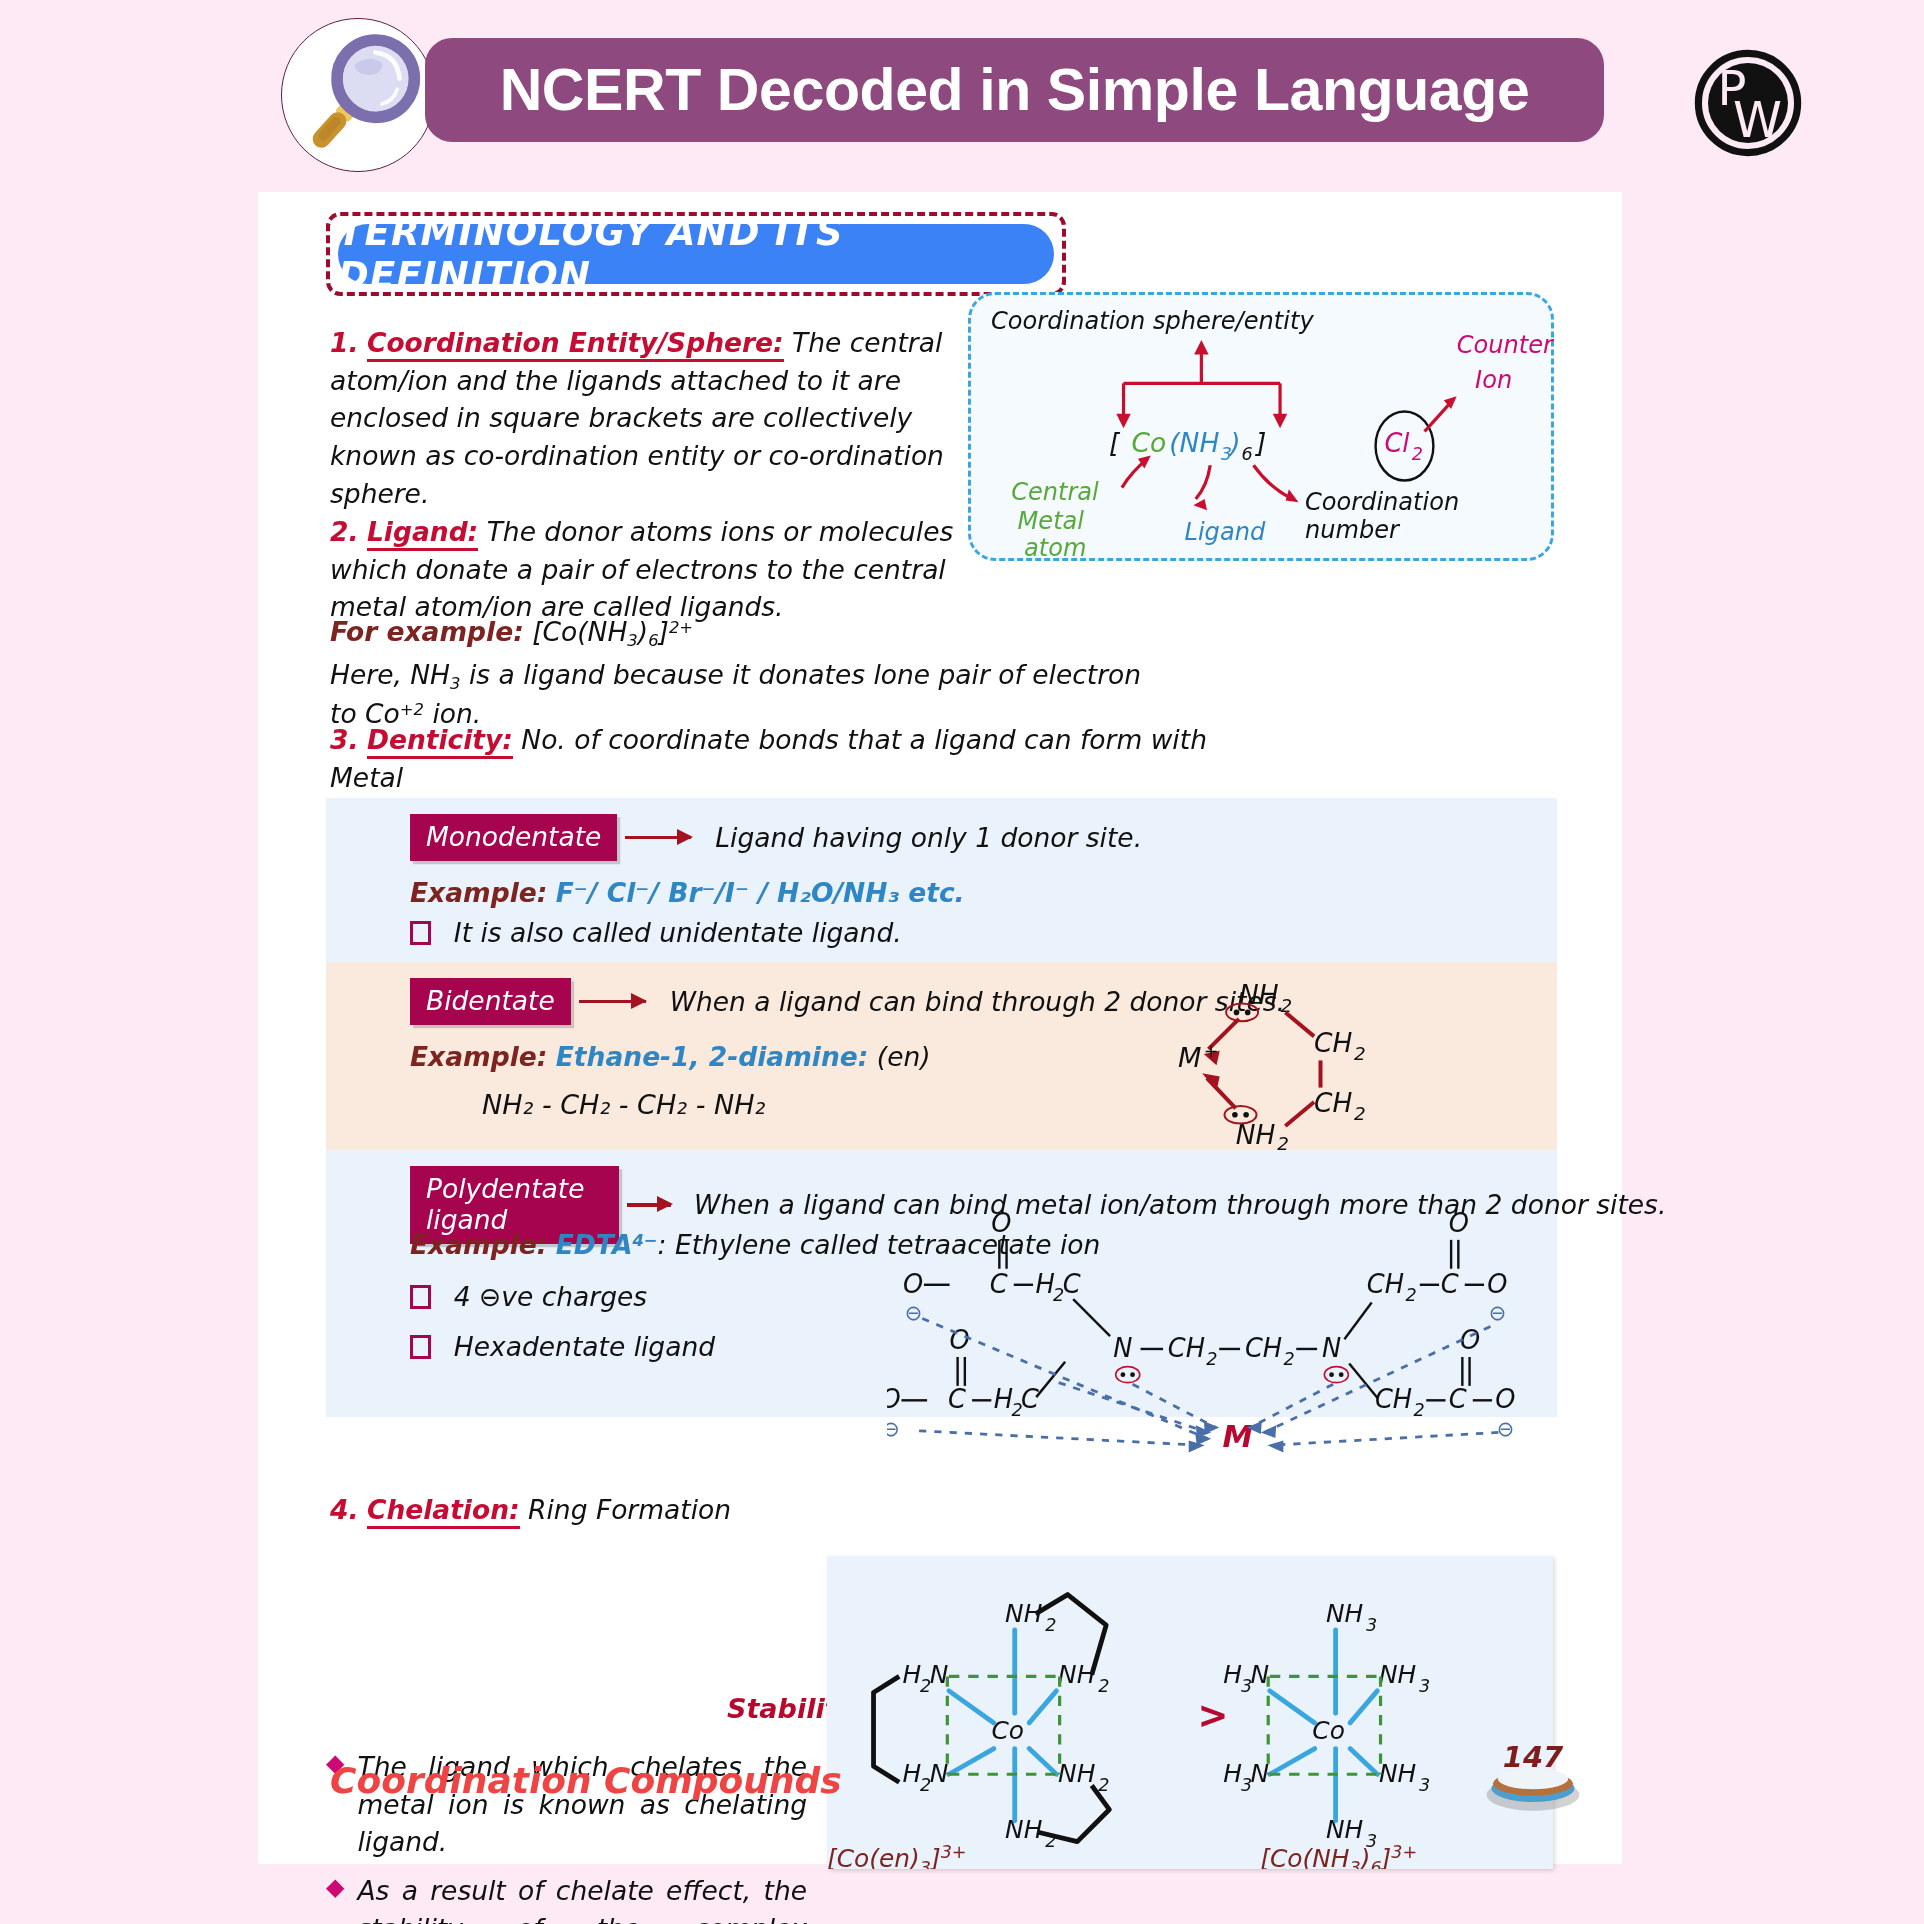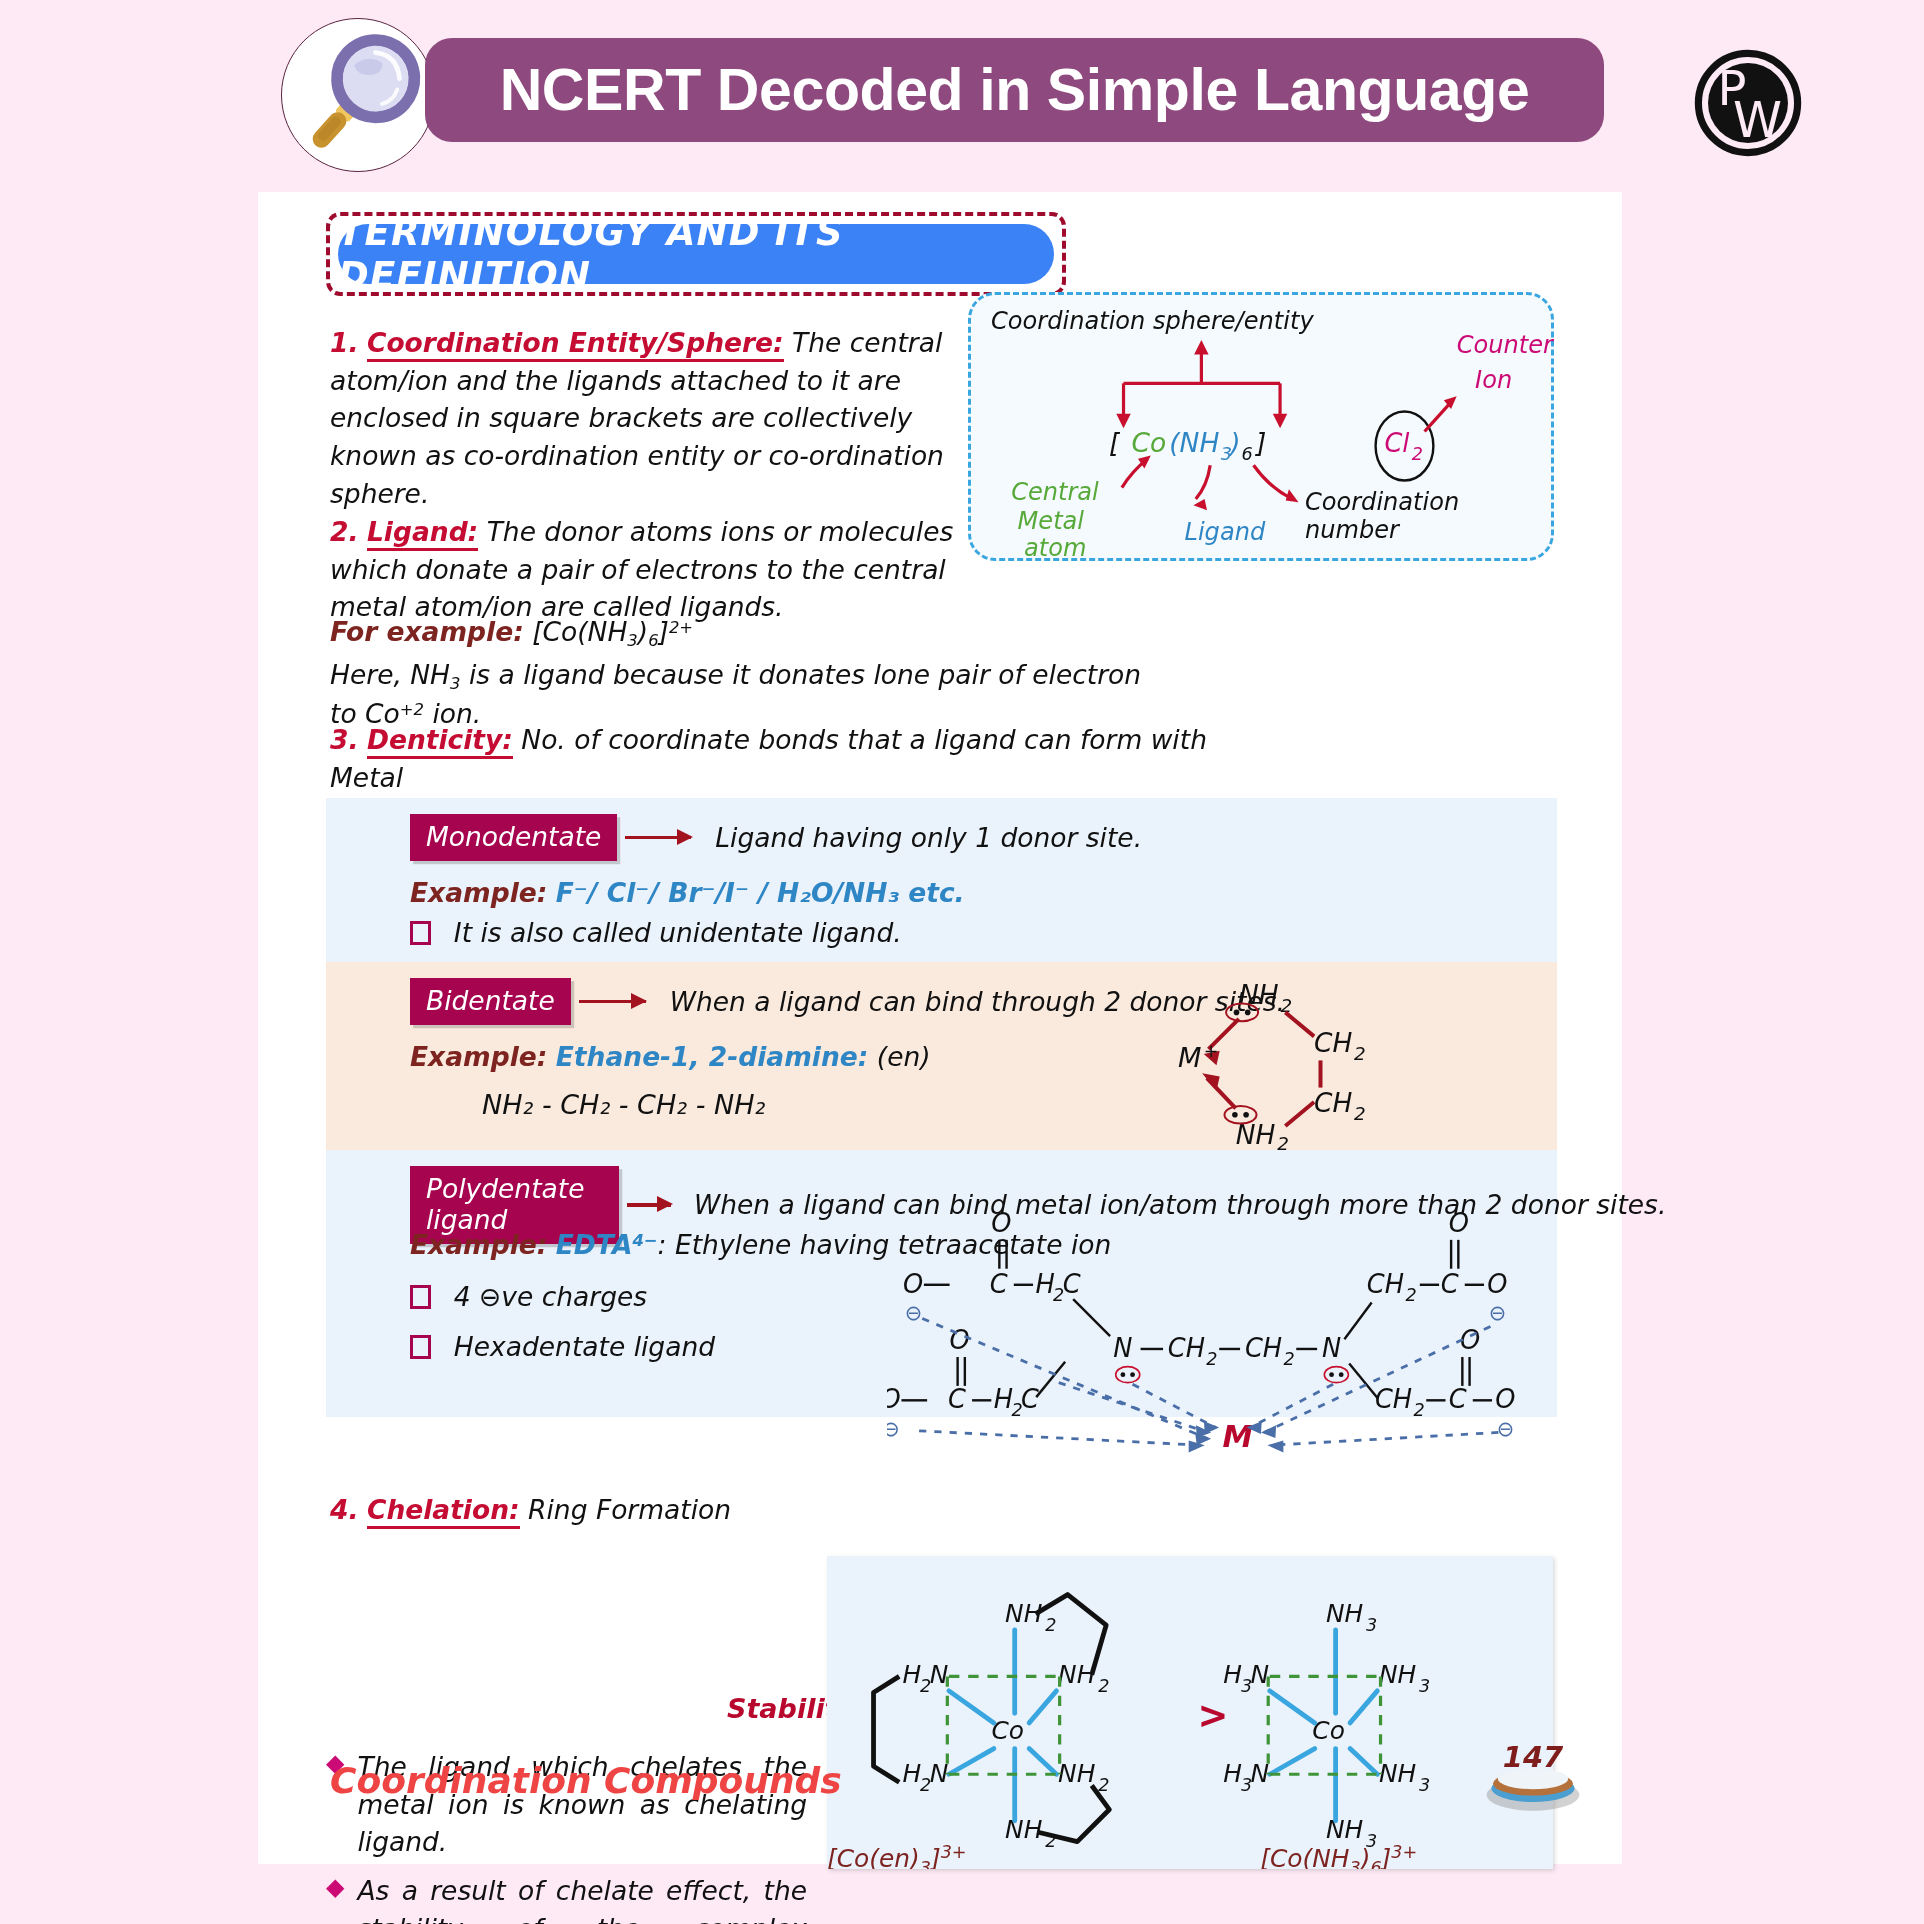--- a/index.html
+++ b/index.html
@@ -303,21 +303,21 @@
   </div>
 
   <div id="band-poly">
     <div style="position:absolute;left:84px;top:16px;" class="arrow-row">
       <span class="pill">Polydentate ligand</span>
       <span class="arrow-line" style="width:63px;"></span>
       <span class="para" style="margin-left:22.5px;font-size:26.5px;white-space:nowrap;">When a ligand can bind metal ion/atom through more than 2 donor sites.</span>
     </div>
     <div class="para" style="position:absolute;left:84px;top:76px;">
       <span class="maroon">Example:</span>
-      <span class="blue"><span>EDTA</span><sup>4−</sup></span><span>: Ethylene having tetraacetate ion</span>
+      <span class="blue"><span>EDTA</span><sup>4−</sup></span><span>: Ethylene called tetraacetate ion</span>
     </div>
     <div class="para" style="position:absolute;left:84px;top:128px;">
       <span class="chkbox"></span>
       <span>4 ⊖ve charges</span>
     </div>
     <div class="para" style="position:absolute;left:84px;top:178px;">
       <span class="chkbox"></span>
       <span>Hexadentate ligand</span>
     </div>
 

